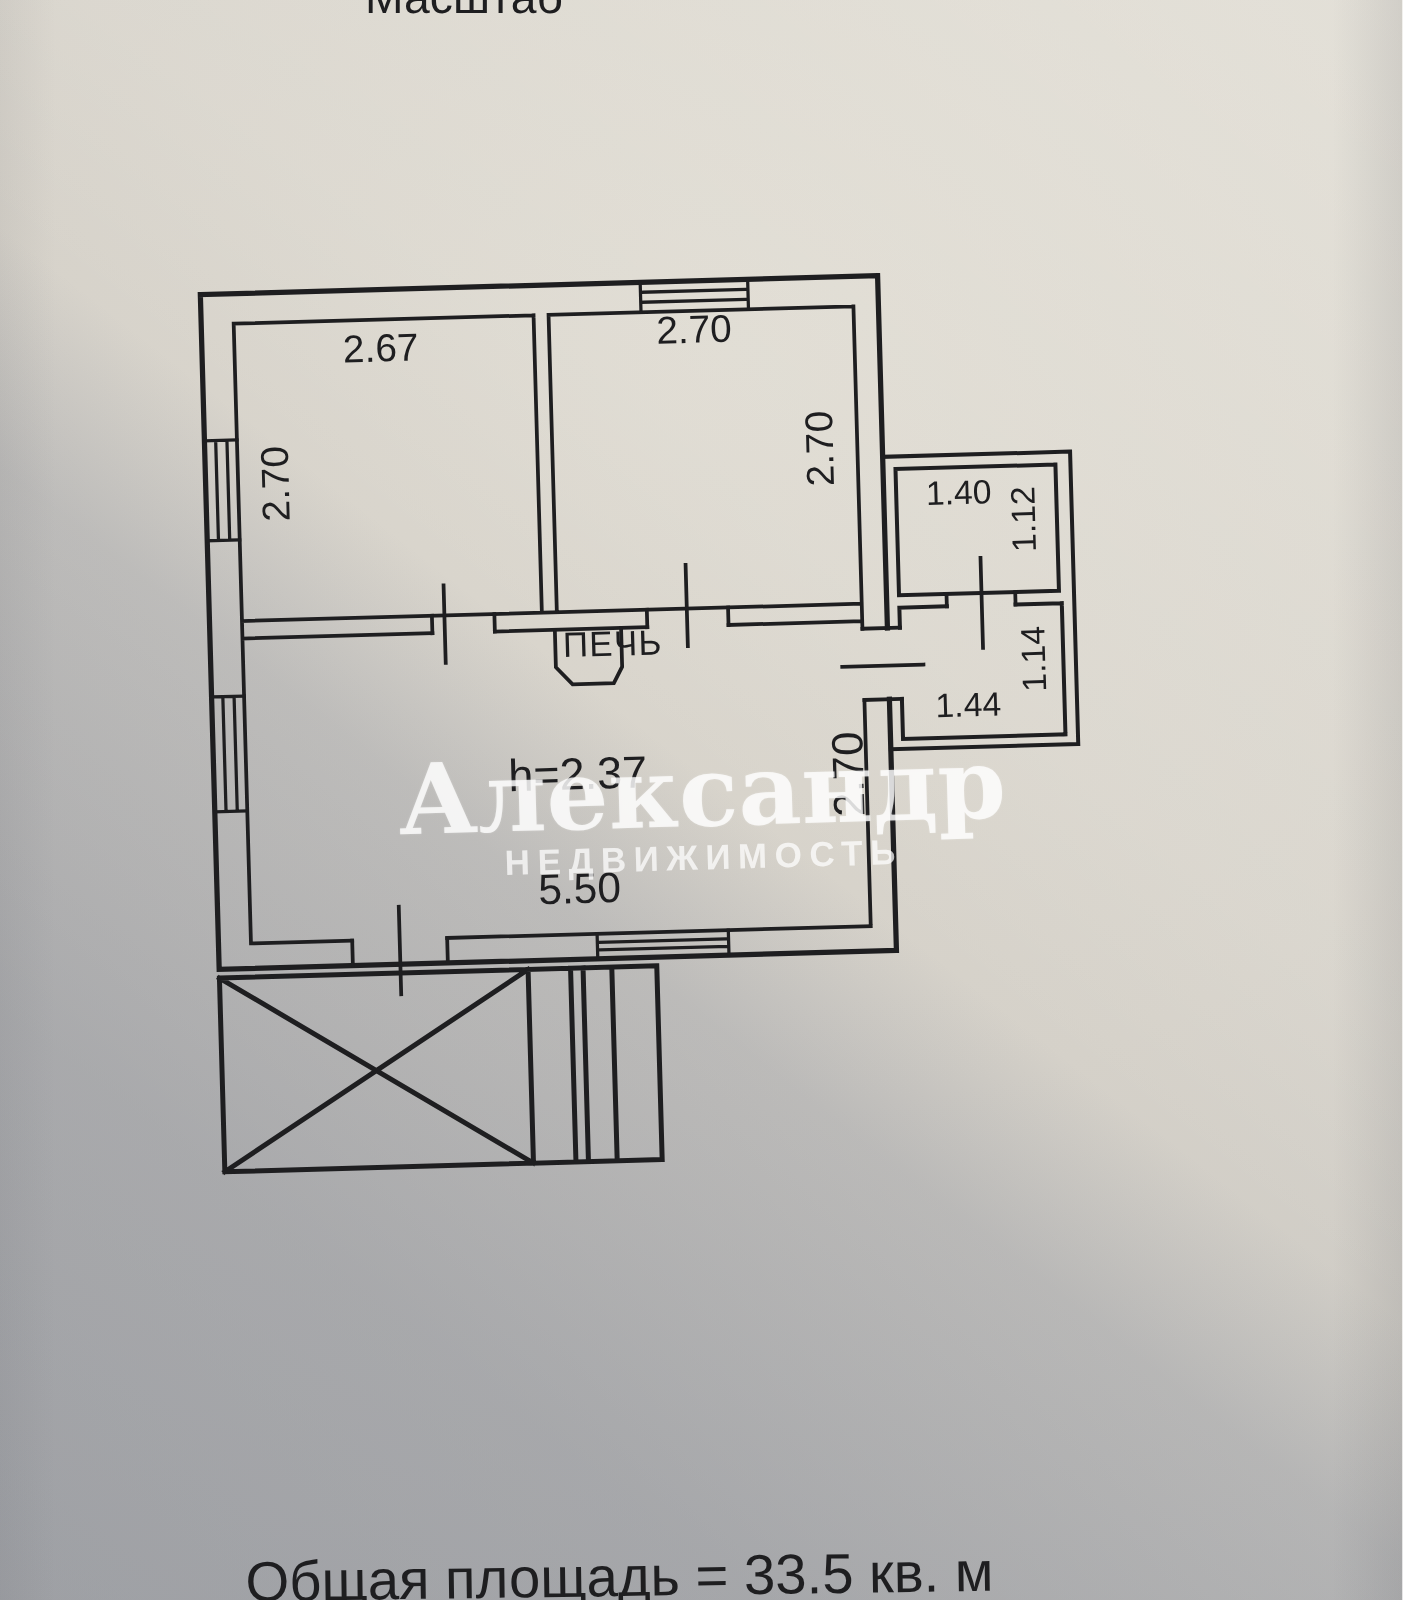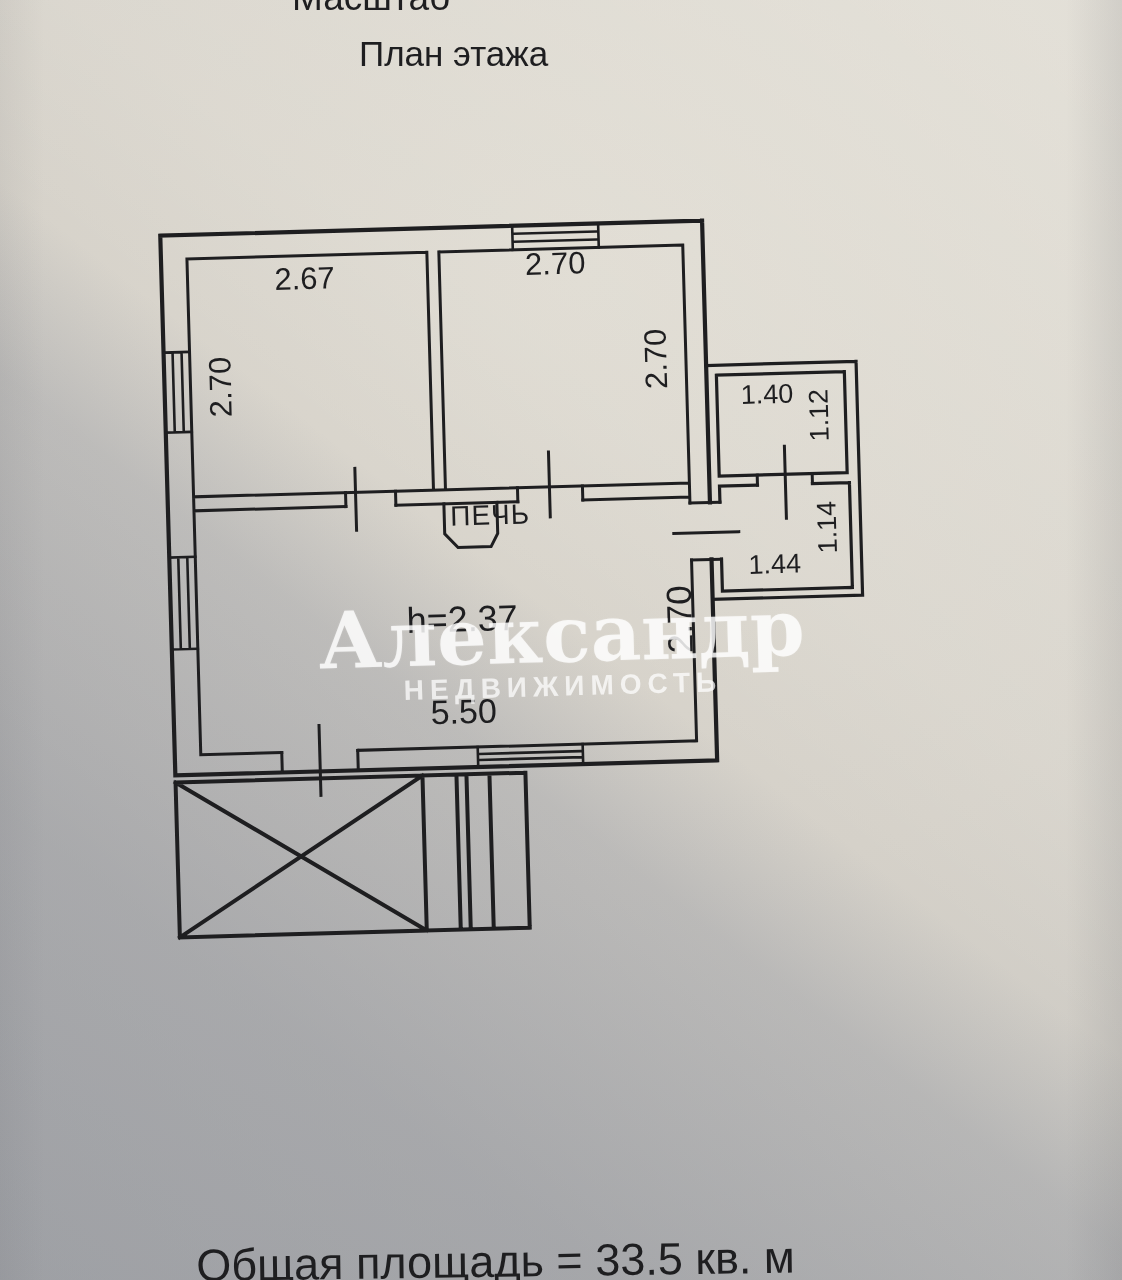--- a/index.html
+++ b/index.html
@@ -35,21 +35,20 @@
     font-family:"Liberation Sans","DejaVu Sans",sans-serif;
     color:rgba(255,255,255,0.72);letter-spacing:6px;font-weight:bold;
   }
 </style>
 </head>
 <body>
 
 <div id="photo">
 
   <div class="raw" style="left:292px;top:-21px;font-size:37px;">Масштаб</div>
-  <div class="raw" style="left:359px;top:36px;font-size:35px;">План этажа</div>
 
   <div class="rot">
 
     <svg width="1122" height="1280" viewBox="0 0 1122 1280" fill="none" stroke="#1e1e20" stroke-linecap="square">
 
       <g stroke-width="4.2">
         <path d="M170,228 H712 M170,228 V768 M170,768 H712 M712,228 V510 M712,567 V768"></path>
       </g>
 
       <g stroke-width="3">

